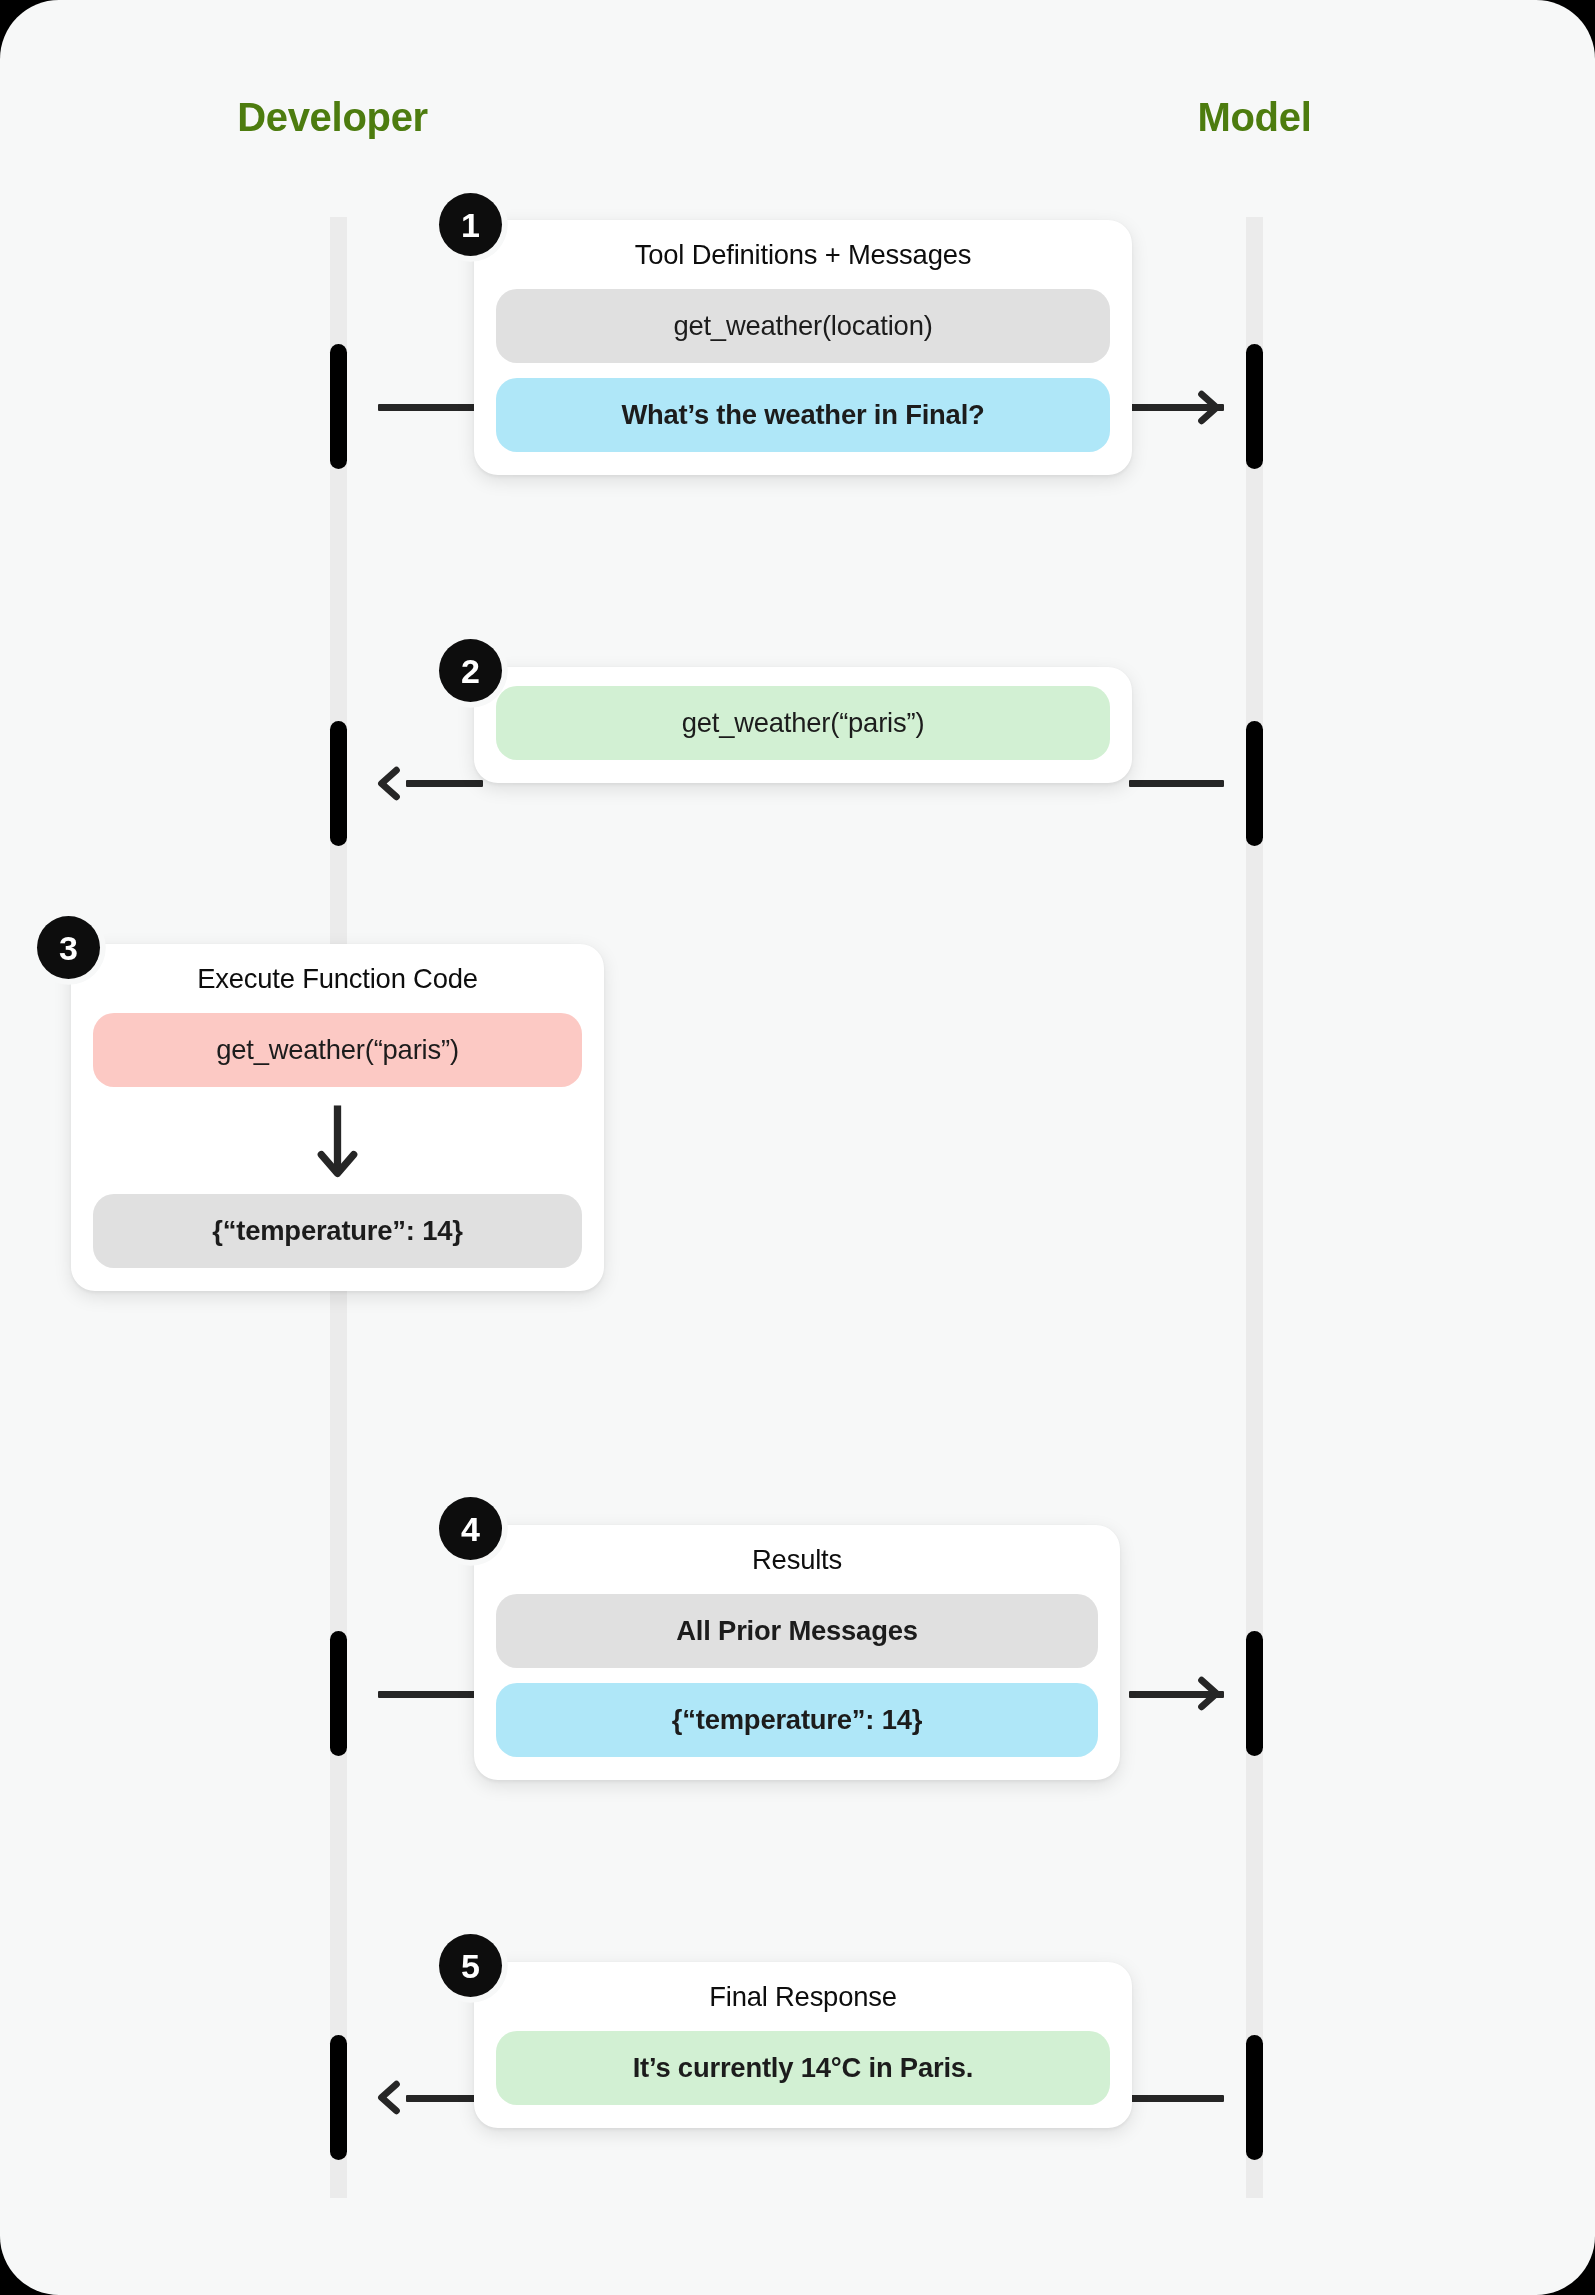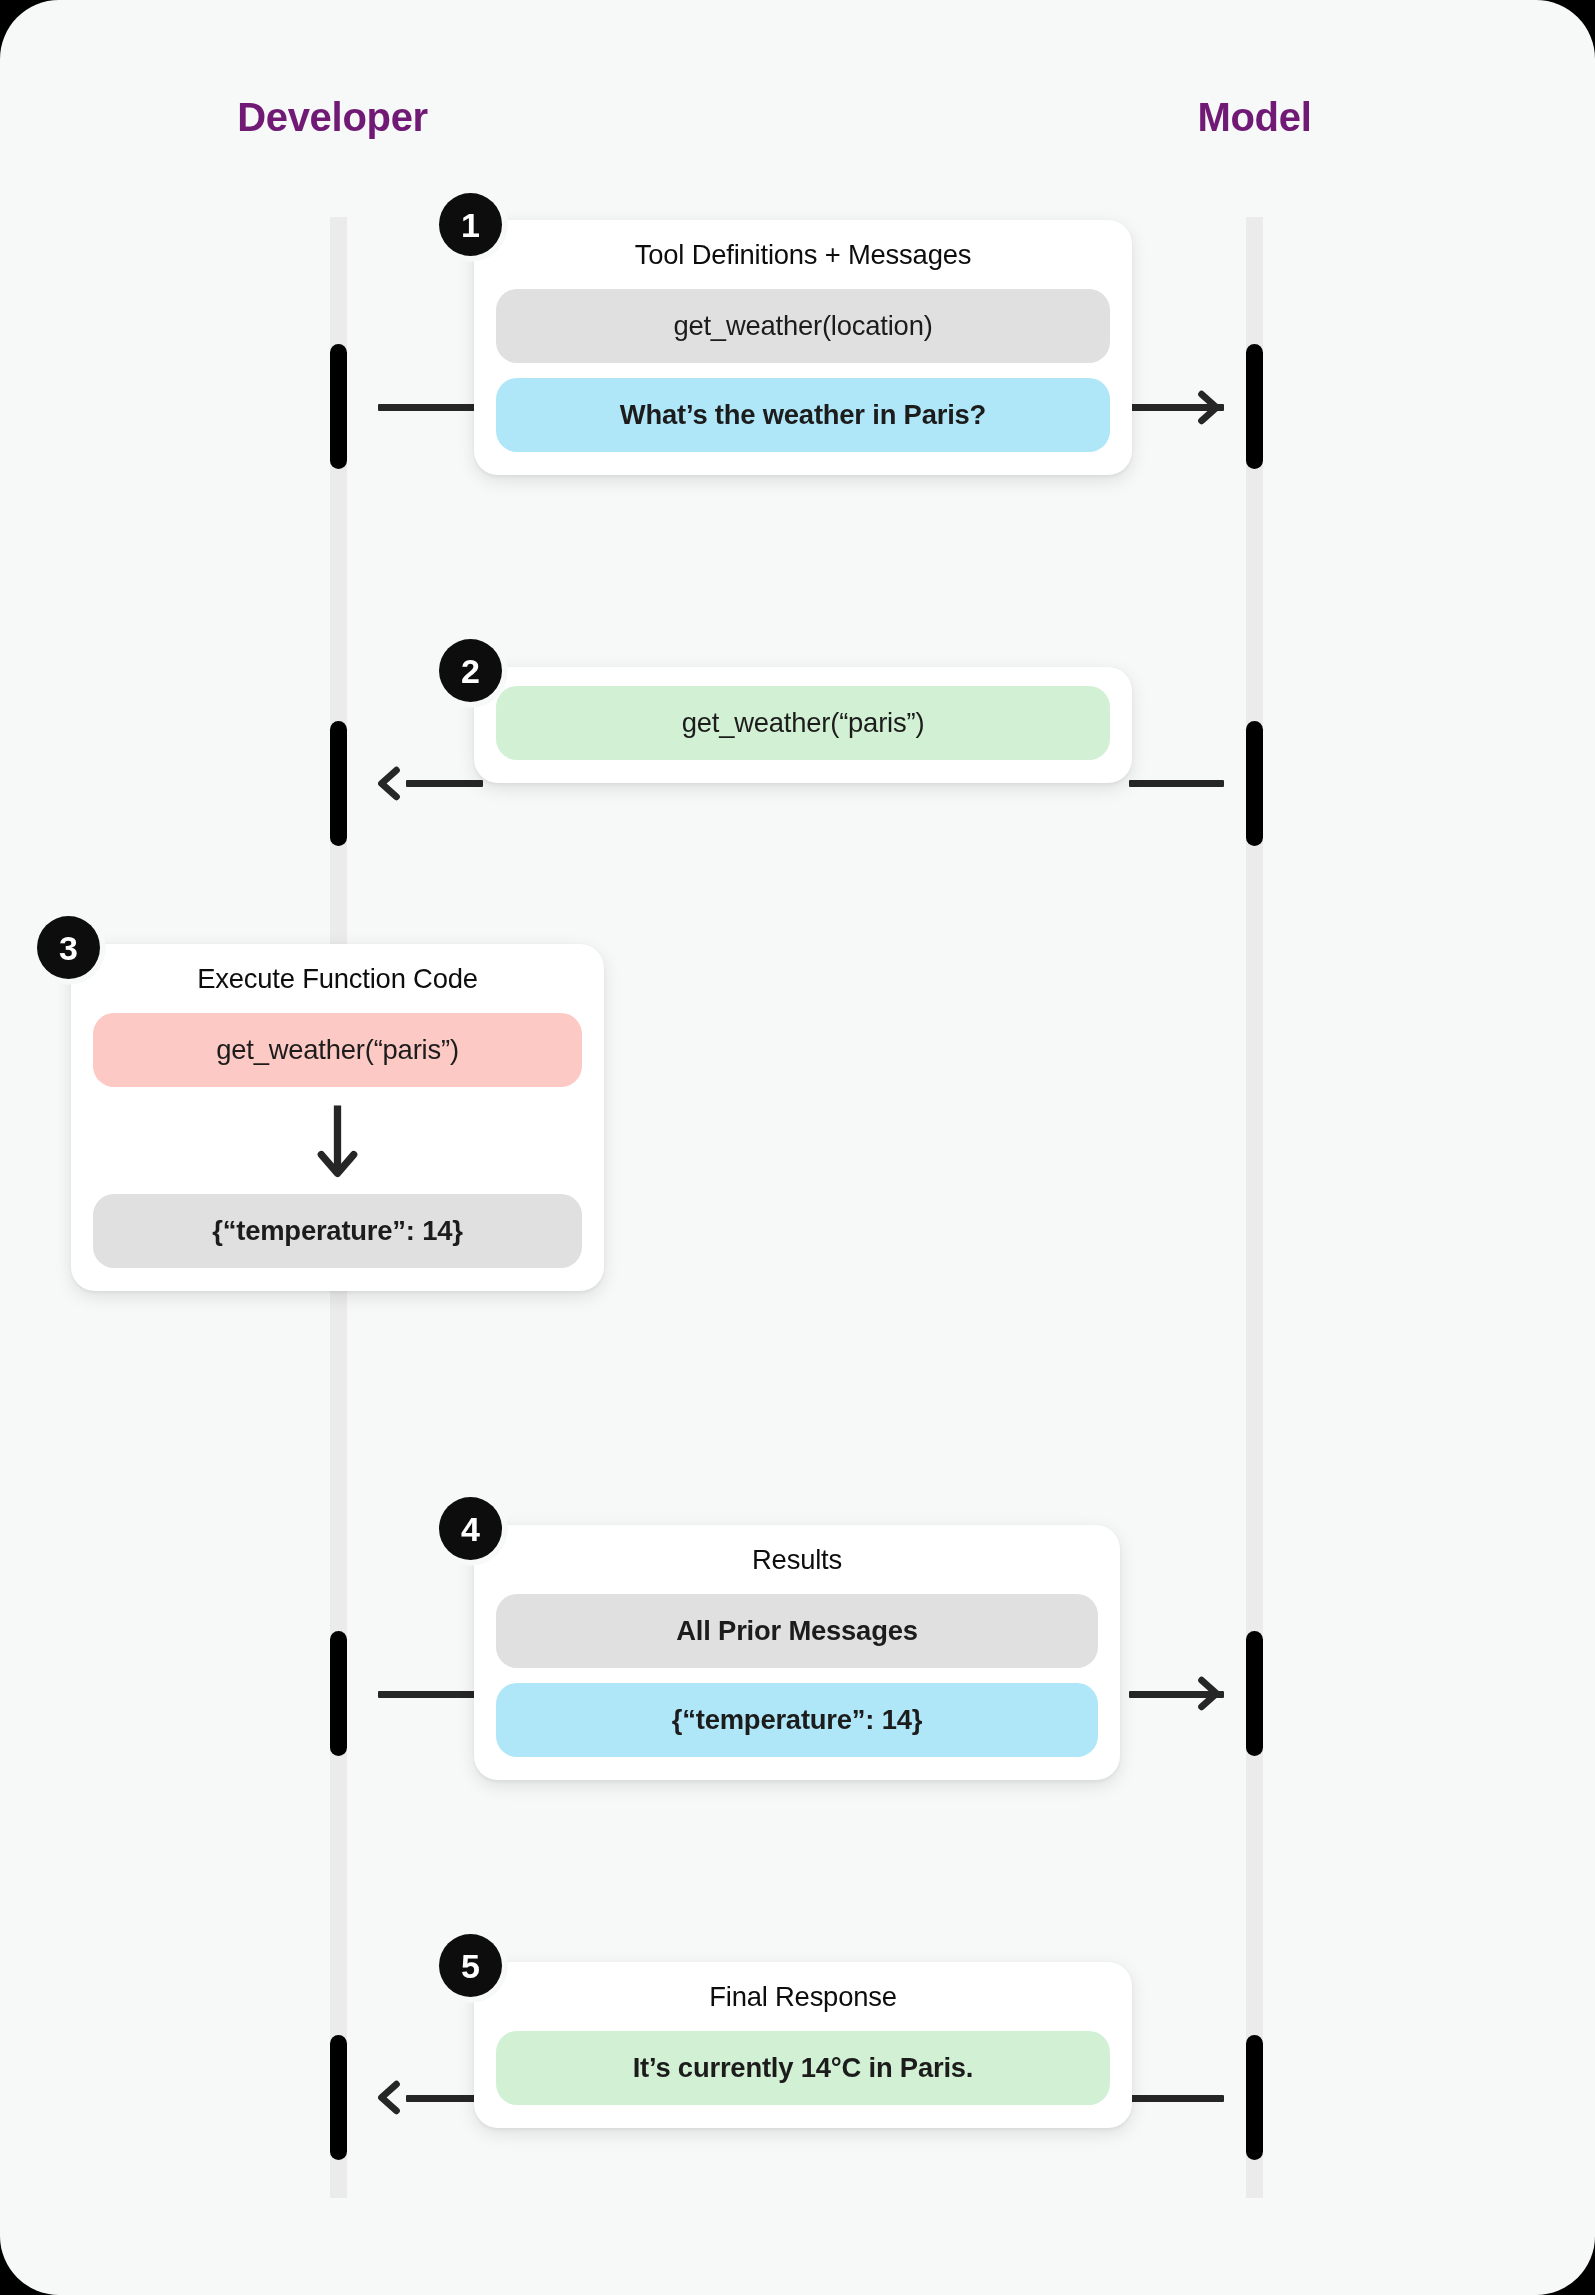--- a/index.html
+++ b/index.html
@@ -23,21 +23,21 @@
     background: #F7F8F8;
     border-radius: 59px;
     overflow: hidden;
   }
 
   
   .col-header {
     position: absolute;
     font-size: 40px;
     font-weight: 700;
-    color: #701a75;
+    color: #4d7c0f;
     letter-spacing: -0.3px;
     white-space: nowrap;
     text-align: center;
   }
   #header-developer { left: 227px;  top: 95px; width: 211px; }
   #header-model     { left: 1149px; top: 95px; width: 211px; }
 
   
   .lifeline {
     position: absolute;
@@ -162,21 +162,21 @@
     <svg viewBox="0 0 66 66">
         <polyline points="20,8 48,33 20,58" fill="none" stroke="#262626" stroke-width="13" stroke-linecap="round" stroke-linejoin="round"></polyline>
       </svg>
   </div>
 
   <div class="badge" style="left:439px; top:193px;">1</div>
 
   <div class="card" style="left:474px; top:220px; width:658px;">
     <div class="card-title">Tool Definitions + Messages</div>
     <div class="pill pill-gray pill-code">get_weather(location)</div>
-    <div class="pill pill-blue">What’s the weather in Paris?</div>
+    <div class="pill pill-blue">What’s the weather in Final?</div>
   </div>
 
   <div class="connector" style="left:406px; top:780px; width:77px;"></div>
   <div class="connector" style="left:1129px; top:780px; width:95px;"></div>
   <div class="arrowhead" style="left:372px; top:766px;">
     <svg viewBox="0 0 66 66">
         <polyline points="46,8 18,33 46,58" fill="none" stroke="#262626" stroke-width="13" stroke-linecap="round" stroke-linejoin="round"></polyline>
       </svg>
   </div>
 

